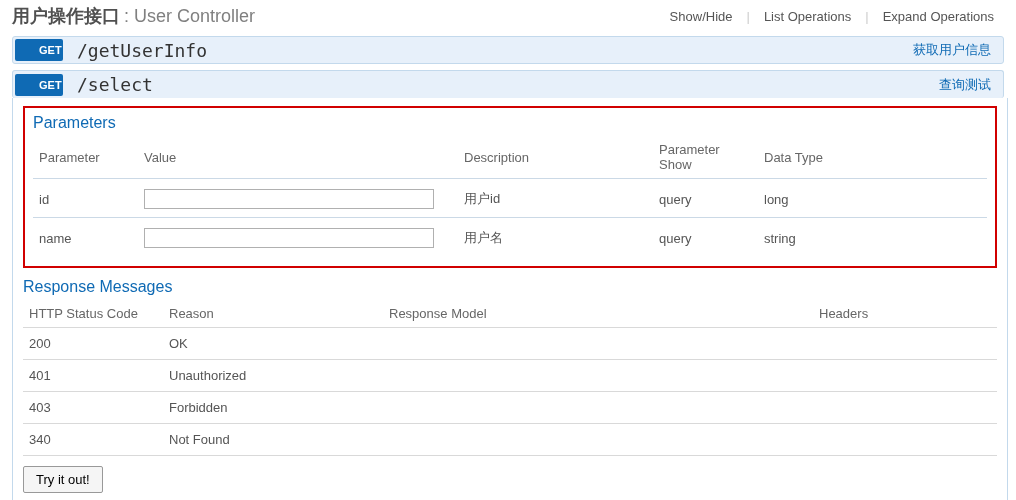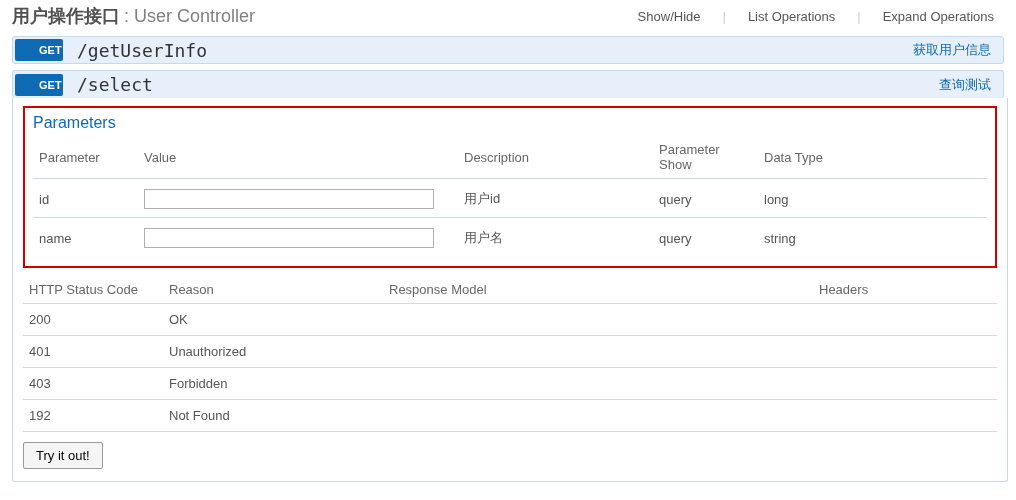--- a/index.html
+++ b/index.html
@@ -1,21 +1,21 @@
 <!DOCTYPE html>
 <html><head>
   <meta charset="utf-8">
   <style>
     * { box-sizing: border-box; margin: 0; padding: 0; }
     body { font-family: "Helvetica Neue", Arial, "Microsoft YaHei", sans-serif; font-size: 14px; color: #333; background: #fff; width: 1016px; }
     
     .header { display: flex; align-items: center; padding: 4px 12px 8px 12px; }
     .header-title-cn { font-weight: bold; font-size: 18px; color: #505050; }
     .header-title-en { font-size: 18px; color: #808080; margin-left: 4px; }
-    .header-actions { margin-left: auto; display: flex; align-items: center; gap: 12px; font-size: 13px; color: #555; }
+    .header-actions { margin-left: auto; display: flex; align-items: center; gap: 4px; font-size: 13px; color: #555; }
     .header-actions span { padding: 0 10px; cursor: pointer; }
     .header-actions .sep { padding: 0; color: #ccc; }
     
     .op-bar {
       display: flex; align-items: center;
       background: #e7f0fa;
       border: 1px solid #c3d9ec;
       border-radius: 3px;
       margin: 0 12px 6px 12px;
       padding: 2px;
@@ -151,20 +151,21 @@
           <td class="c3">用户名</td>
           <td class="c4">query</td>
           <td class="c5">string</td>
         </tr>
       </tbody>
     </table>
   </div>
 
   
   <div class="resp-section">
+    <div class="section-title">Response Messages</div>
     <table class="resp-table">
       <thead>
         <tr>
           <th class="r1">HTTP Status Code</th>
           <th class="r2">Reason</th>
           <th class="r3">Response Model</th>
           <th class="r4">Headers</th>
         </tr>
       </thead>
       <tbody>
@@ -180,21 +181,21 @@
           <td class="r3"></td>
           <td class="r4"></td>
         </tr>
         <tr>
           <td class="r1">403</td>
           <td class="r2">Forbidden</td>
           <td class="r3"></td>
           <td class="r4"></td>
         </tr>
         <tr>
-          <td class="r1">192</td>
+          <td class="r1">340</td>
           <td class="r2">Not Found</td>
           <td class="r3"></td>
           <td class="r4"></td>
         </tr>
       </tbody>
     </table>
   </div>
 
   <button class="try-btn">Try it out!</button>
 </div>

